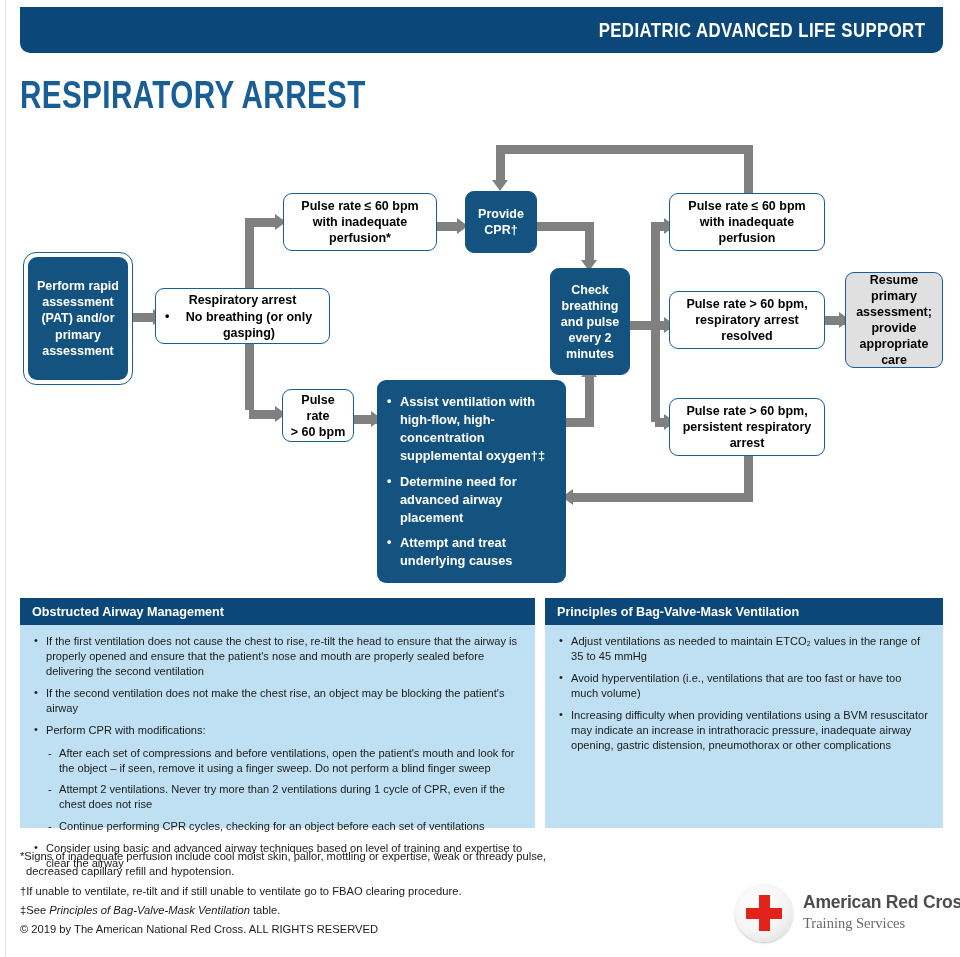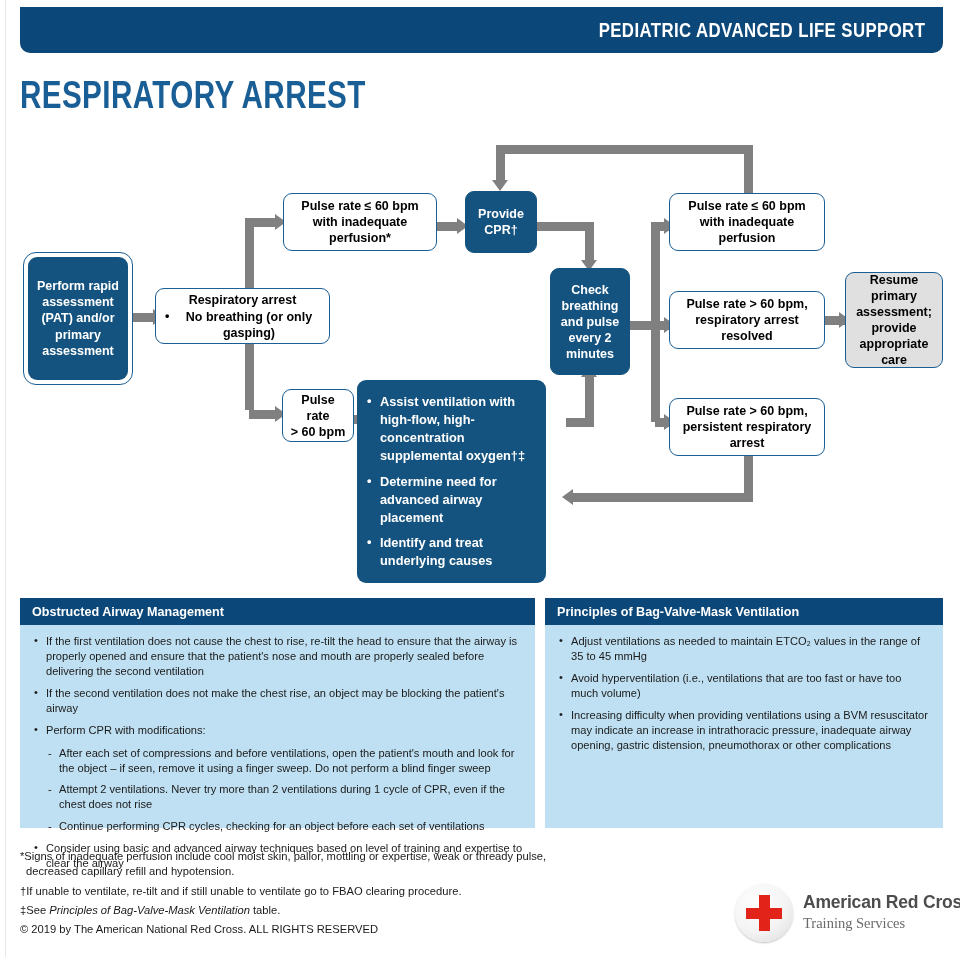--- a/index.html
+++ b/index.html
@@ -174,25 +174,25 @@
 
 <div class="box box-white" style="left:283px; top:193px; width:154px; height:58px; padding:4px 12px;">Pulse rate ≤ 60 bpm with inadequate perfusion*</div>
 
 <div class="box box-white" style="left:282px; top:389px; width:72px; height:53px; padding:4px 6px; white-space:pre-line;">Pulse rate
 &gt; 60 bpm</div>
 
 <div class="box box-navy" style="left:465px; top:191px; width:72px; height:62px; padding:4px 5px;">Provide CPR†</div>
 
 <div class="box box-navy" style="left:550px; top:268px; width:80px; height:107px; padding:5px 4px;">Check breathing and pulse every 2 minutes</div>
 
-<div class="bullet-box" style="left:357px; top:380px; width:189px; height:203px;">
+<div class="bullet-box" style="left:377px; top:380px; width:189px; height:203px;">
   <ul>
     <li>Assist ventilation with high-flow, high-concentration supplemental oxygen†‡</li>
     <li>Determine need for advanced airway placement</li>
-    <li>Identify and treat underlying causes</li>
+    <li>Attempt and treat underlying causes</li>
   </ul>
 </div>
 
 <div class="box box-white" style="left:669px; top:193px; width:156px; height:58px; padding:4px 8px;">Pulse rate ≤ 60 bpm with inadequate perfusion</div>
 
 <div class="box box-white" style="left:669px; top:291px; width:156px; height:58px; padding:4px 6px;">Pulse rate &gt; 60 bpm, respiratory arrest resolved</div>
 
 <div class="box box-white" style="left:669px; top:398px; width:156px; height:58px; padding:4px 6px;">Pulse rate &gt; 60 bpm, persistent respiratory arrest</div>
 
 <div class="box box-gray" style="left:845px; top:272px; width:98px; height:96px; padding:4px 4px;">Resume primary assessment; provide appropriate care</div>

